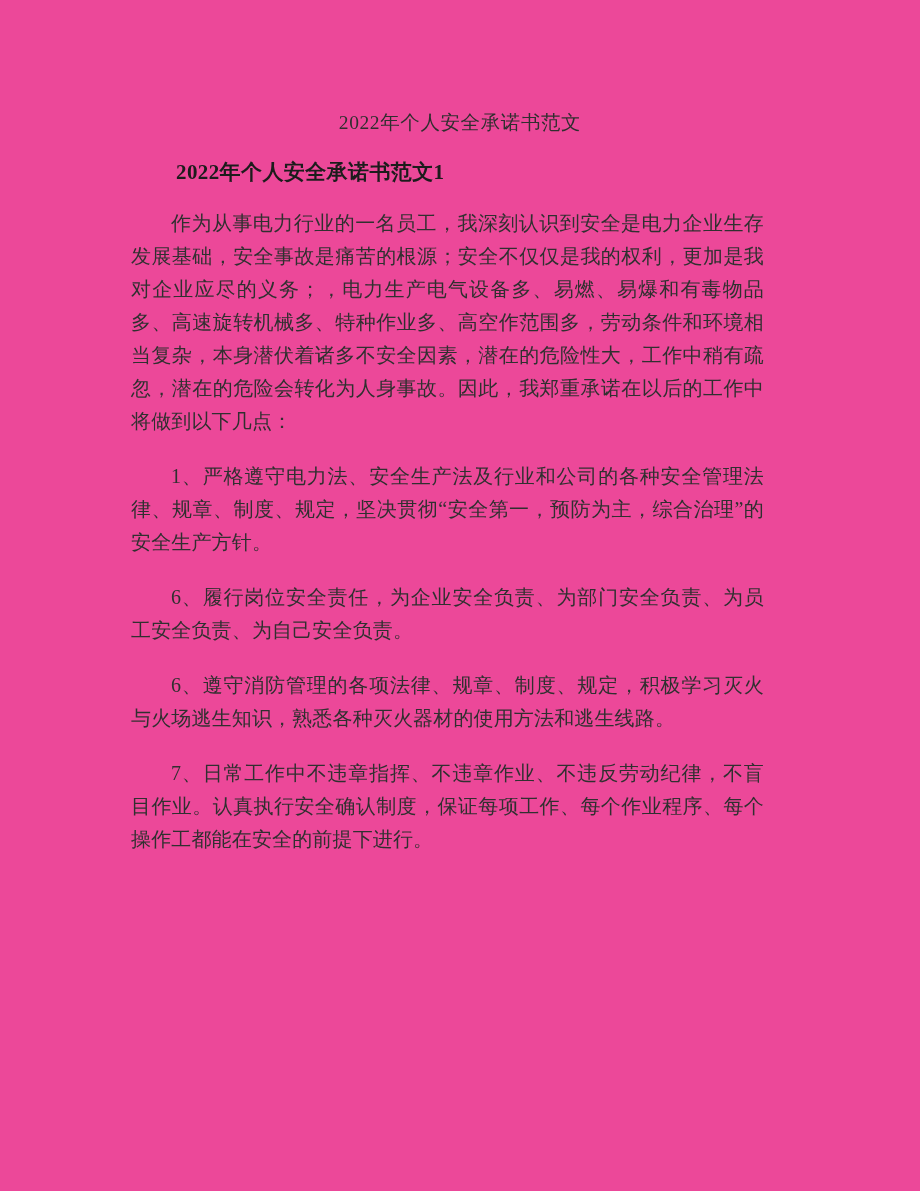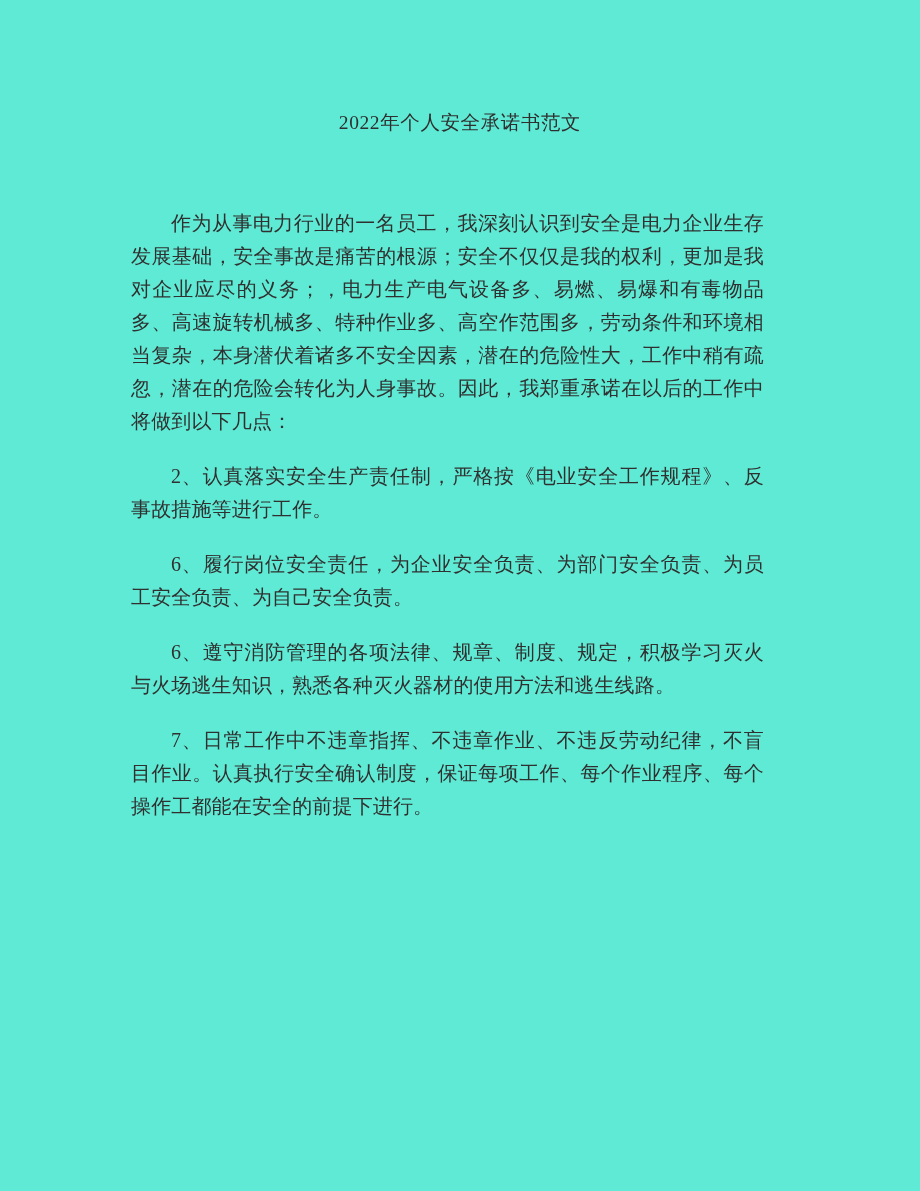--- a/index.html
+++ b/index.html
@@ -4,21 +4,21 @@
 <style>
   html, body {
     margin: 0;
     padding: 0;
     background: #ffffff;
   }
   .page {
     position: relative;
     width: 920px;
     height: 1191px;
-    background: #5eead4;
+    background: #ec4899;
     margin: 0 auto;
     overflow: hidden;
     font-family: "Liberation Serif", "DejaVu Serif", serif;
     color: #2b2b2b;
     -webkit-font-smoothing: antialiased;
   }
 
   
   .doc-title {
     position: absolute;
@@ -69,22 +69,23 @@
     margin-bottom: 0;
   }
 </style>
 </head>
 <body>
 
 <div class="page">
 
   <div class="doc-title">2022年个人安全承诺书范文</div>
 
+  <div class="doc-heading">2022年个人安全承诺书范文1</div>
 
   <div class="body-flow">
     <p class="para">作为从事电力行业的一名员工，我深刻认识到安全是电力企业生存发展基础，安全事故是痛苦的根源；安全不仅仅是我的权利，更加是我对企业应尽的义务；，电力生产电气设备多、易燃、易爆和有毒物品多、高速旋转机械多、特种作业多、高空作范围多，劳动条件和环境相当复杂，本身潜伏着诸多不安全因素，潜在的危险性大，工作中稍有疏忽，潜在的危险会转化为人身事故。因此，我郑重承诺在以后的工作中将做到以下几点：</p>
-    <p class="para">2、认真落实安全生产责任制，严格按《电业安全工作规程》、反事故措施等进行工作。</p>
+    <p class="para">1、严格遵守电力法、安全生产法及行业和公司的各种安全管理法律、规章、制度、规定，坚决贯彻“安全第一，预防为主，综合治理”的安全生产方针。</p>
     <p class="para">6、履行岗位安全责任，为企业安全负责、为部门安全负责、为员工安全负责、为自己安全负责。</p>
     <p class="para">6、遵守消防管理的各项法律、规章、制度、规定，积极学习灭火与火场逃生知识，熟悉各种灭火器材的使用方法和逃生线路。</p>
     <p class="para">7、日常工作中不违章指挥、不违章作业、不违反劳动纪律，不盲目作业。认真执行安全确认制度，保证每项工作、每个作业程序、每个操作工都能在安全的前提下进行。</p>
   </div>
 
 </div>
 
 </body></html>

